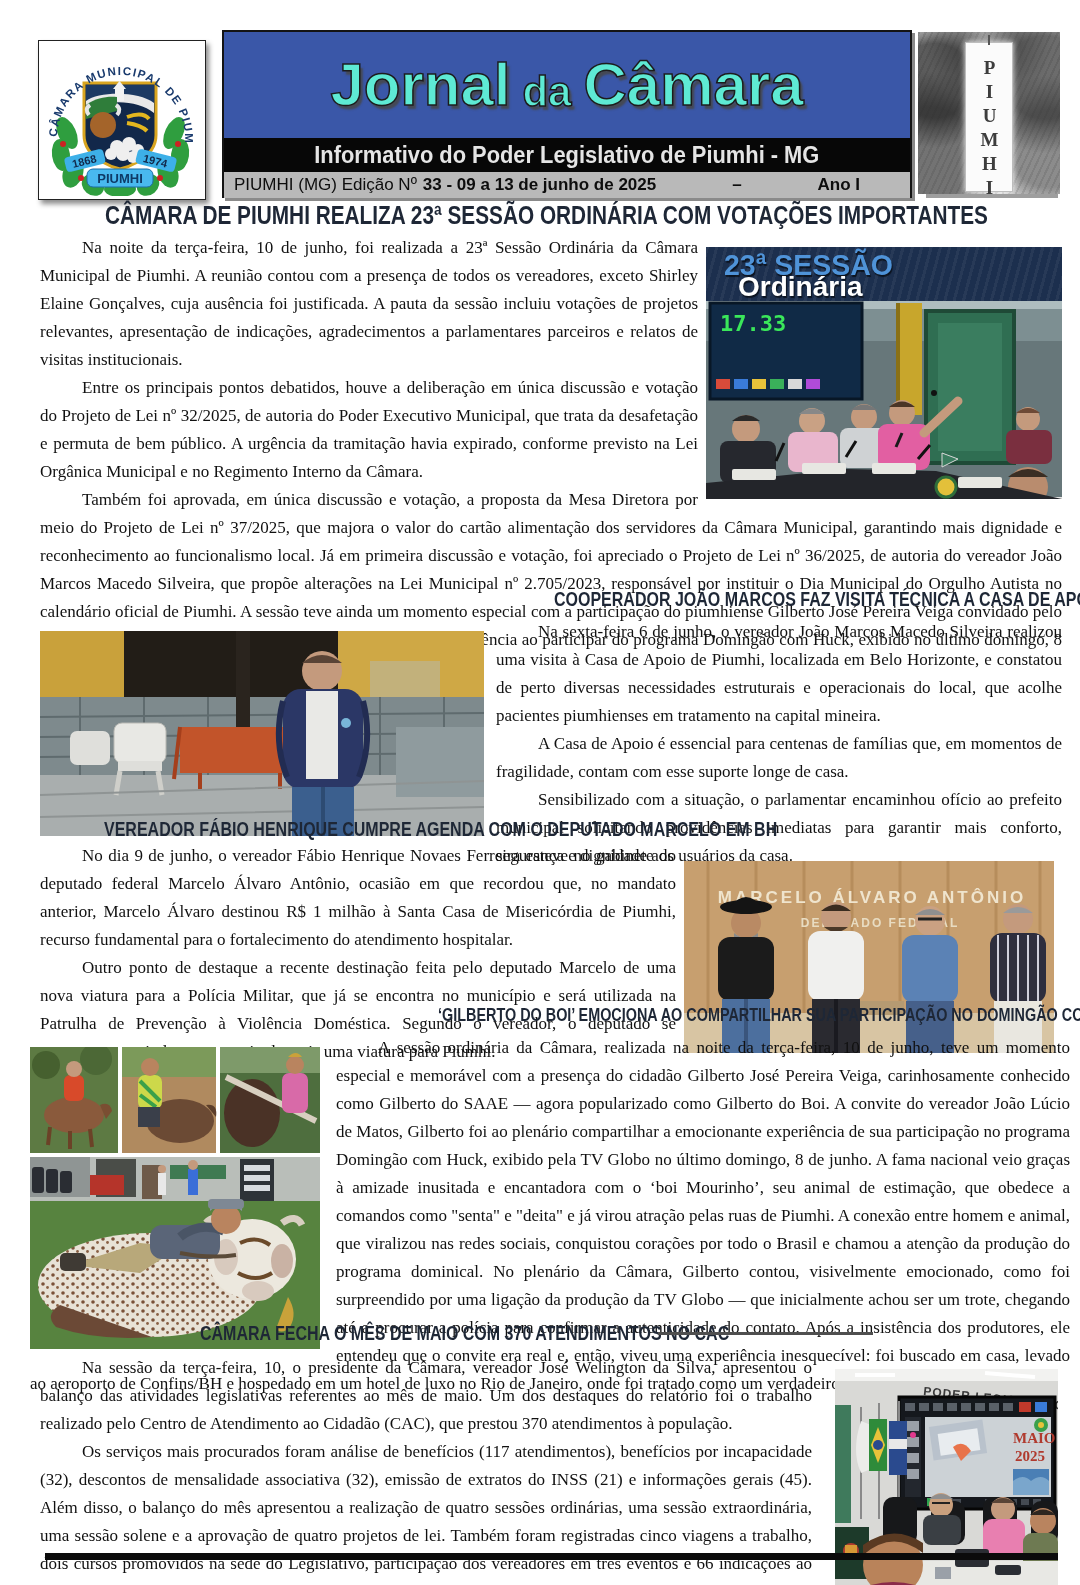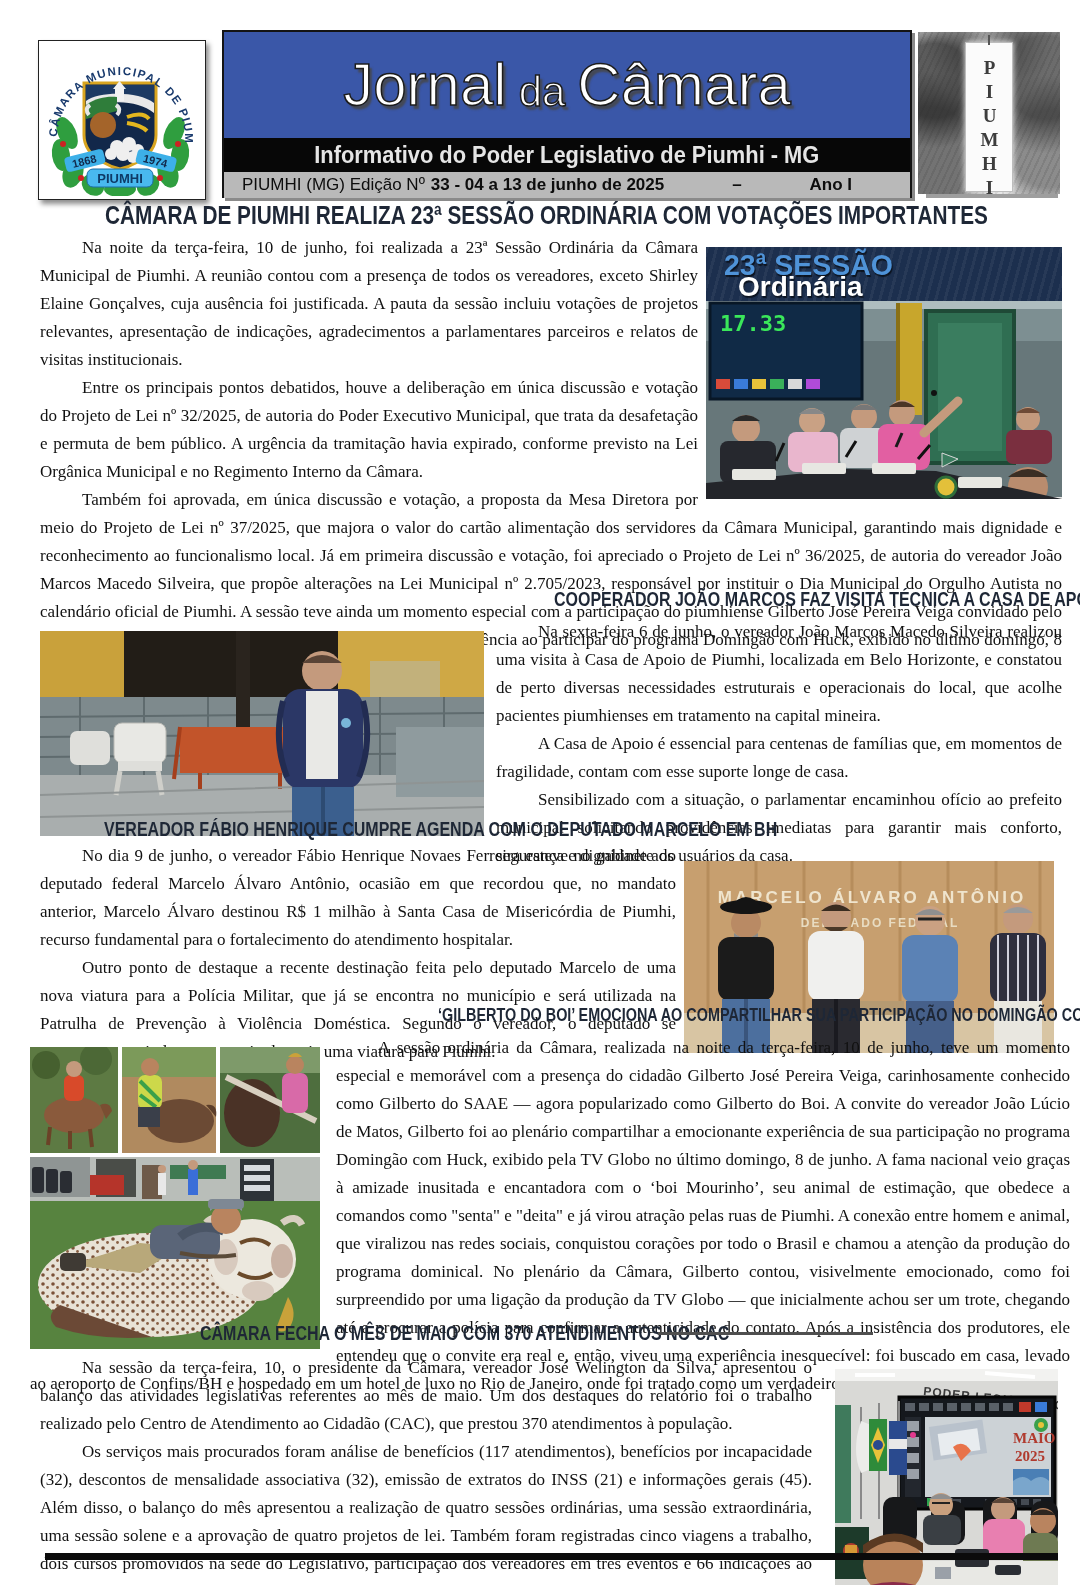--- a/index.html
+++ b/index.html
@@ -4,26 +4,26 @@
 <style>
   html,body{margin:0;padding:0;background:#e8e8e8;}
   .page{position:relative;width:1080px;height:1585px;background:#ffffff;margin:0 auto;overflow:hidden;
         font-family:"Liberation Serif",serif;color:#111;}
   
   .logo-box{position:absolute;left:38px;top:40px;width:166px;height:158px;background:#fff;
             border:1.5px solid #222;box-shadow:3px 4px 5px rgba(0,0,0,.45);}
   .banner{position:absolute;left:222px;top:30px;width:690px;height:168px;border:2px solid #141414;
           box-shadow:3px 3px 0 #8a8a8a;box-sizing:border-box;}
   .banner-blue{height:106px;background:#3a57a8;display:flex;align-items:center;justify-content:center;gap:12px;}
-  .jw{font-family:"Liberation Sans",sans-serif;font-weight:normal;color:#ffffff;
+  .jw{font-family:"Liberation Sans",sans-serif;font-weight:bold;color:#5eead4;
       -webkit-text-stroke:1.5px #1c1c1c;text-shadow:3px 4px 2px rgba(70,70,70,.85);line-height:1;}
   .jw1{font-size:60px;} .jw2{font-size:42px;padding-top:14px;} .jw3{font-size:60px;}
   .banner-black{height:34px;background:#070707;color:#e5e5e5;display:flex;align-items:center;justify-content:center;}
   .banner-black span{font-family:"Liberation Sans",sans-serif;font-weight:bold;font-size:23px;transform:scaleX(.95);white-space:nowrap;}
-  .banner-gray{height:26px;background:#b9b9b9;display:flex;align-items:center;padding:0 18px;
+  .banner-gray{height:26px;background:#b9b9b9;display:flex;align-items:center;padding:0 10px;
                font-family:"Liberation Sans",sans-serif;font-size:17px;color:#0d0d0d;}
   .banner-gray .bold{font-weight:bold;}
   .grow{flex:1;}
   .side-shadow{position:absolute;left:926px;top:48px;width:132px;height:150px;background:#9e9e9e;}
   .side-art{position:absolute;left:918px;top:32px;width:142px;height:162px;background:#f4f4f4;overflow:hidden;
             background-image:
               radial-gradient(circle at 12% 30%, rgba(40,40,40,.75) 0 22%, transparent 40%),
               radial-gradient(circle at 8% 75%, rgba(60,60,60,.7) 0 26%, transparent 46%),
               radial-gradient(circle at 90% 28%, rgba(50,50,50,.7) 0 24%, transparent 44%),
               radial-gradient(circle at 92% 72%, rgba(70,70,70,.6) 0 22%, transparent 42%),
@@ -136,21 +136,21 @@
     <div class="banner-blue">
       <span class="jw jw1">Jornal</span>
       <span class="jw jw2">da</span>
       <span class="jw jw3">Câmara</span>
     </div>
     <div class="banner-black">
       <span>Informativo do Poder Legislativo de Piumhi - MG</span>
     </div>
     <div class="banner-gray">
       <span>PIUMHI (MG) Edição Nº</span>
-      <span class="bold" style="margin-left:6px;">33 -   04 a 13 de junho de 2025</span>
+      <span class="bold" style="margin-left:6px;">33 -   09 a 13 de junho de 2025</span>
       <span class="grow"></span>
       <span class="bold">–</span>
       <span class="grow"></span>
       <span class="bold" style="margin-right:40px;">Ano I</span>
     </div>
   </div>
 
   <div class="side-shadow"></div>
   <div class="side-art">
     <div class="tower">

